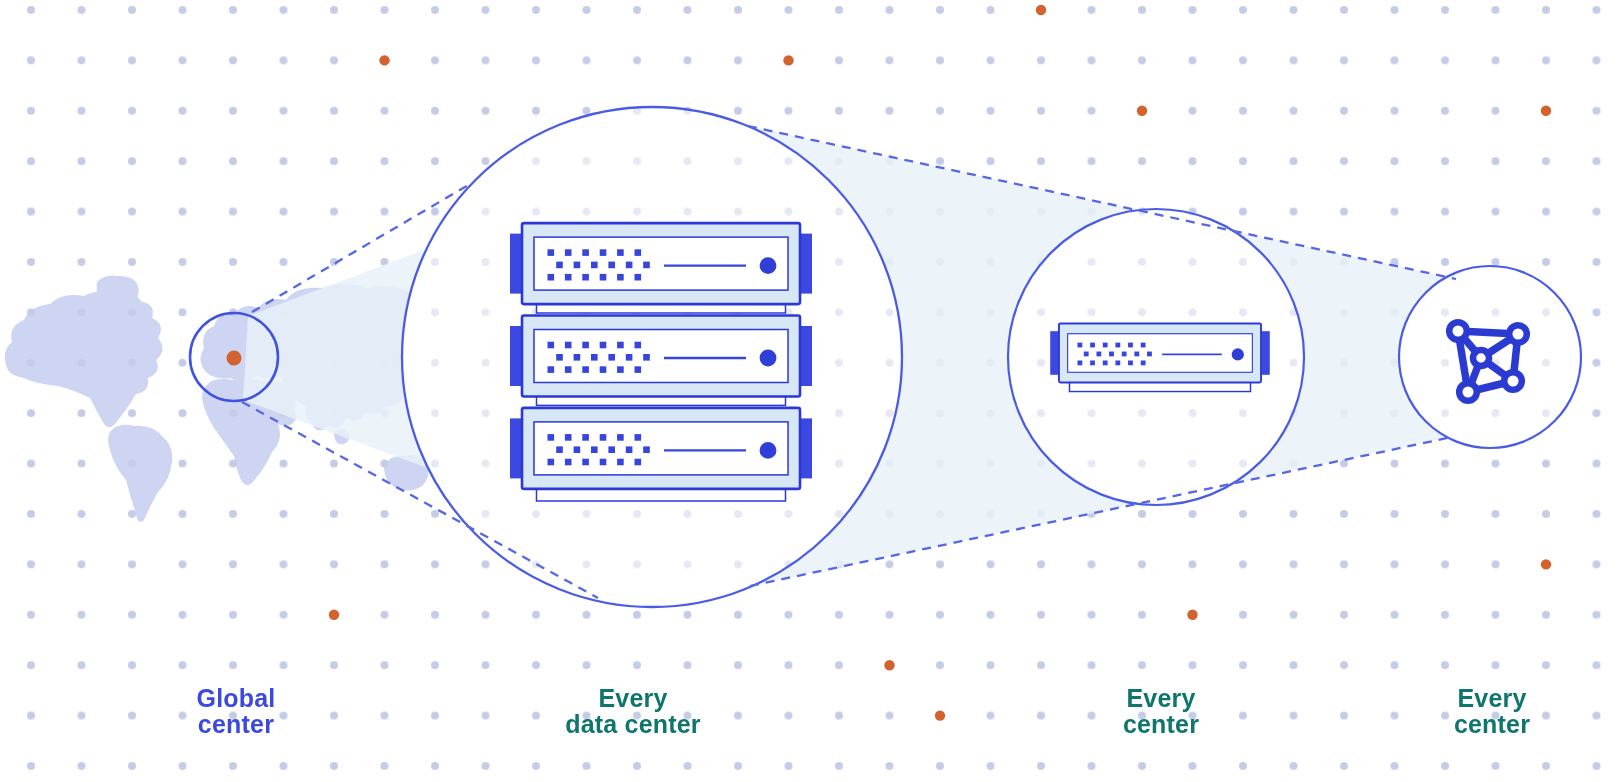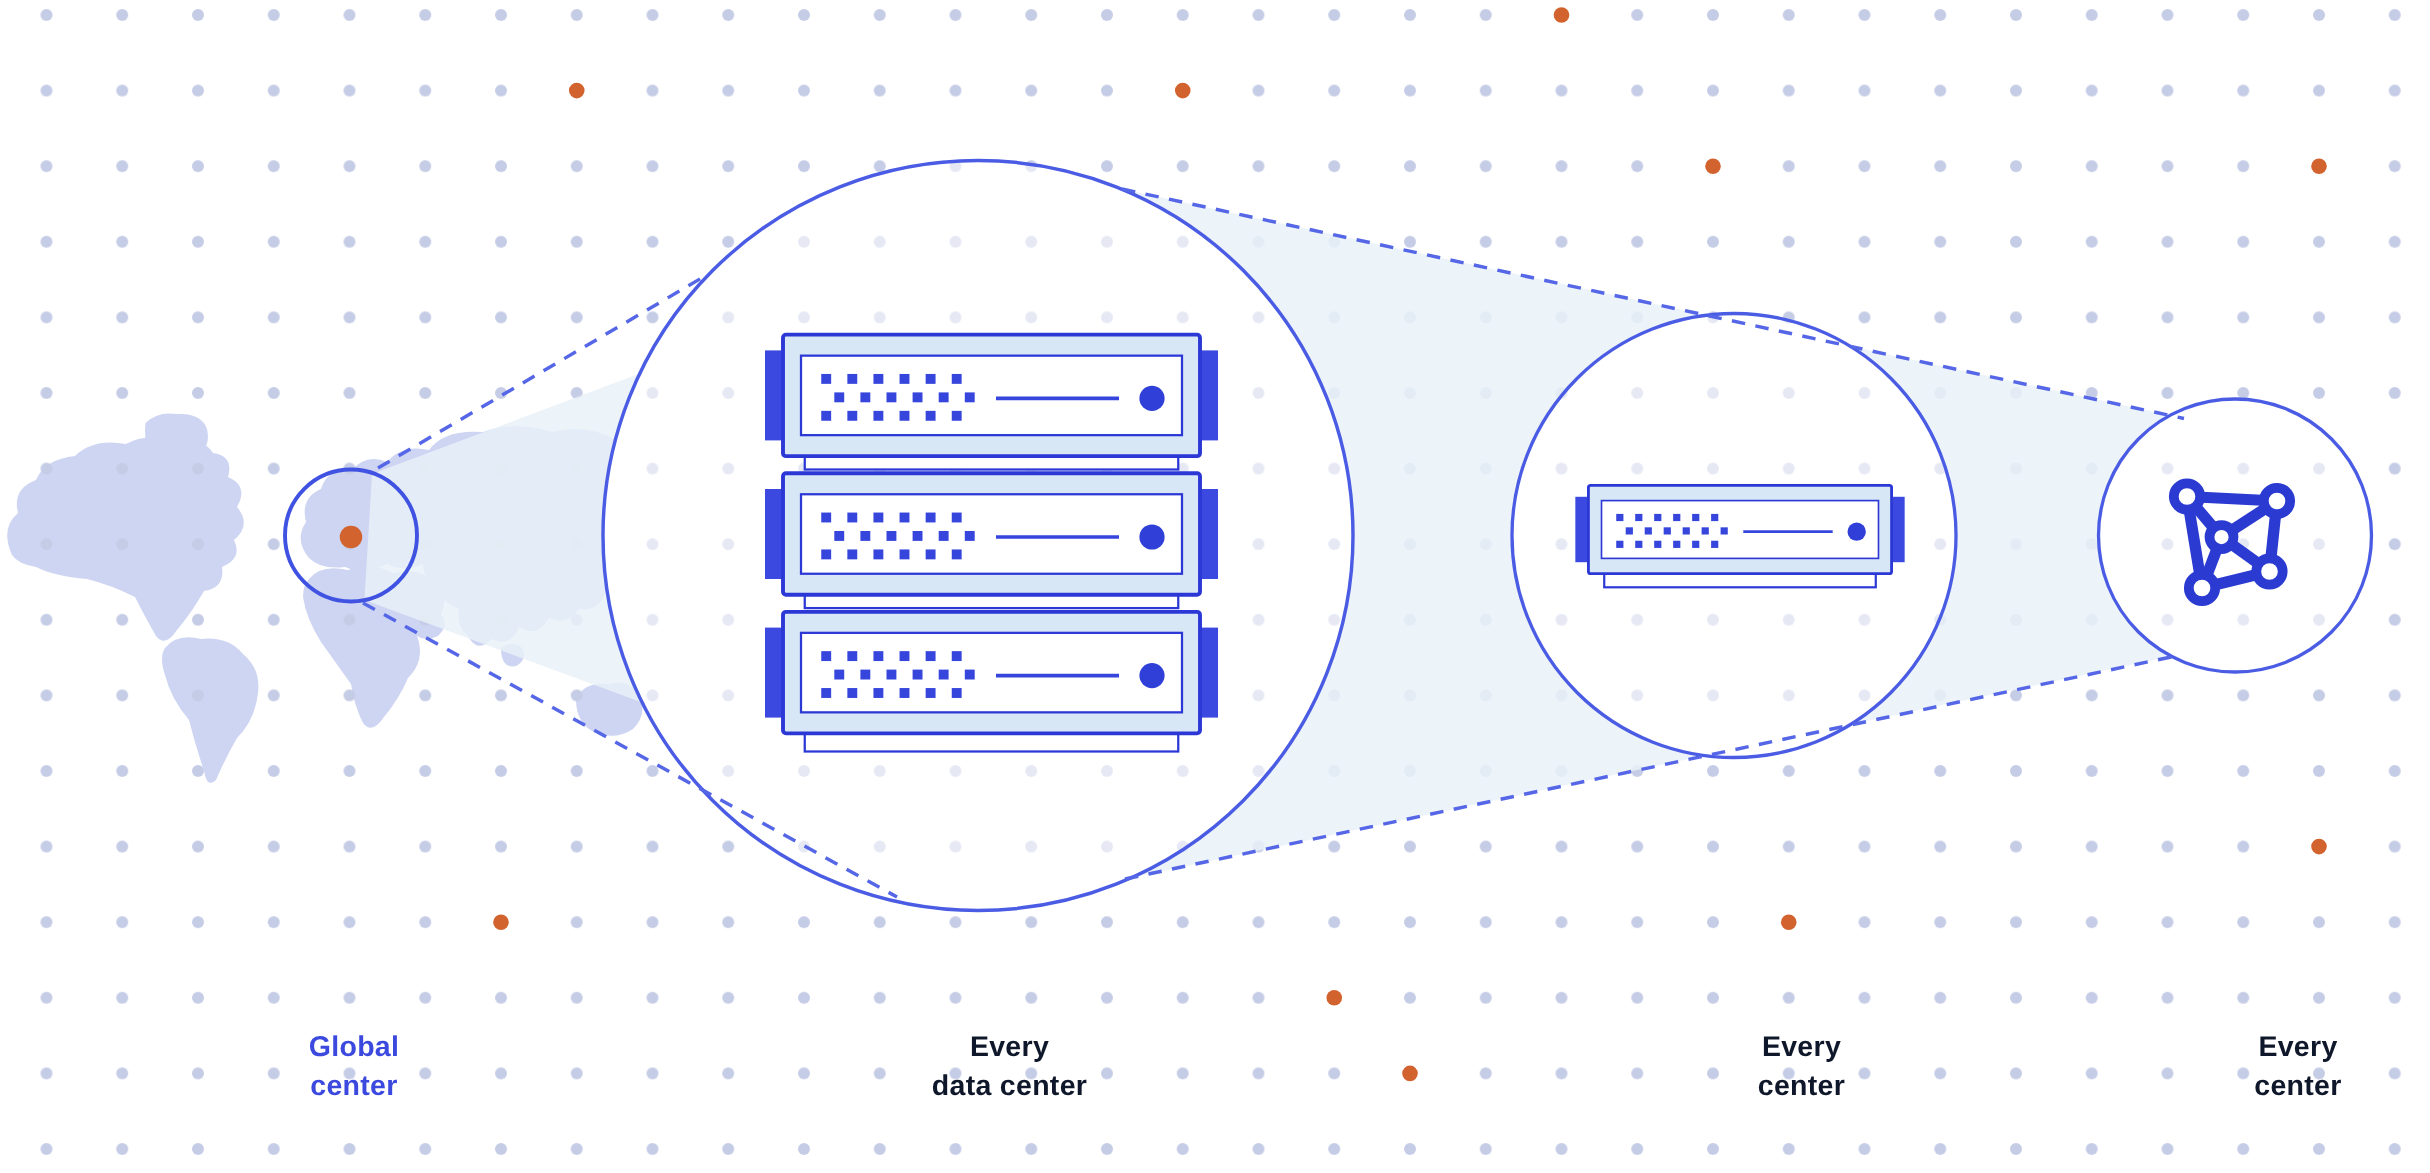--- a/index.html
+++ b/index.html
@@ -1,22 +1,22 @@
 <!DOCTYPE html>
 <html><head>
 <meta charset="utf-8">
 <style>
   html,body{margin:0;padding:0;background:#fff;}
   #stage{position:relative;width:1620px;height:782px;background:#fff;overflow:hidden;
          font-family:"Liberation Sans","DejaVu Sans",sans-serif;}
   #illustration{position:absolute;left:0;top:0;}
   .caption{position:absolute;transform:translateX(-50%);text-align:center;
-           font-size:19px;font-weight:bold;line-height:25.5px;letter-spacing:.2px;white-space:nowrap;}
+           font-size:25px;font-weight:bold;line-height:25.5px;letter-spacing:.2px;white-space:nowrap;}
   .caption.accent{color:#3B49DF;}
-  .caption.dark{color:#0f172a;margin-left:40px;}
+  .caption.dark{color:#0f766e;}
 </style>
 </head>
 <body>
 
 <div id="stage">
 
 <svg id="illustration" width="1620" height="782" viewBox="0 0 1620 782">
   <defs>
     <pattern id="dotGrid" patternUnits="userSpaceOnUse" x="229" y="6" width="50.5" height="50.4">
       <circle cx="4" cy="4" r="4" fill="#C5CCE6"></circle>

